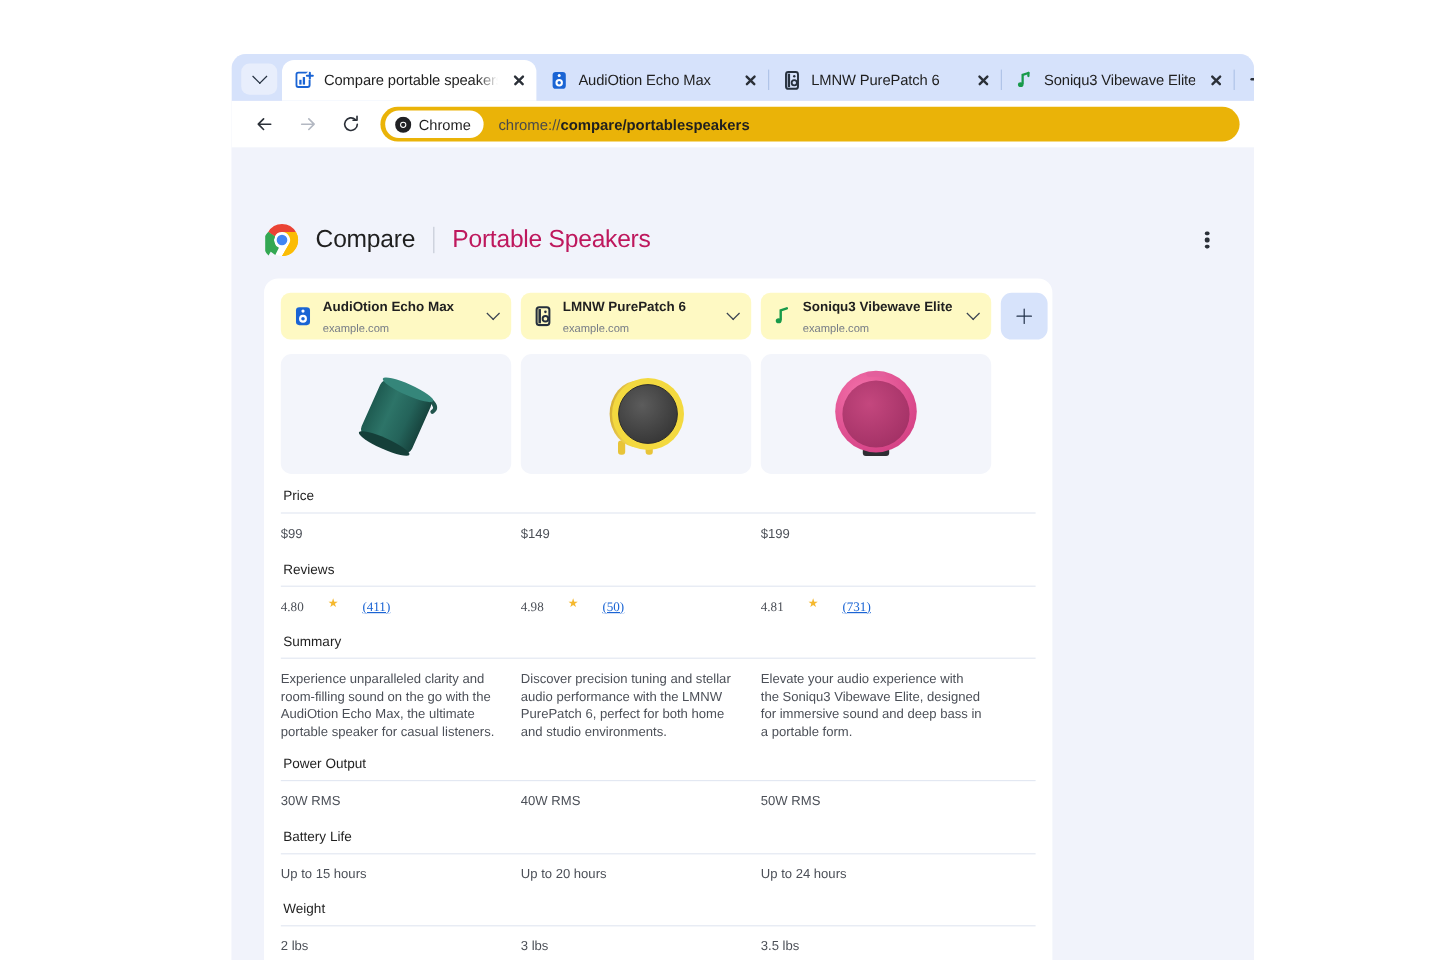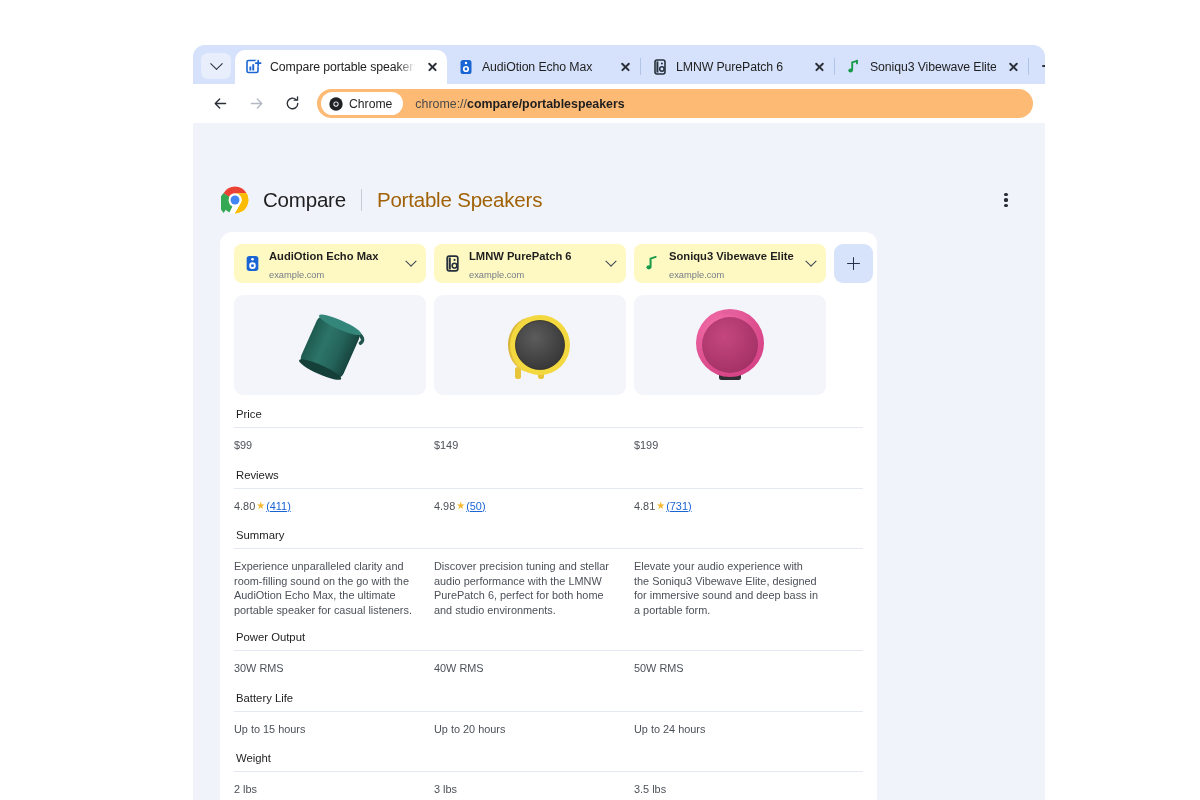--- a/index.html
+++ b/index.html
@@ -103,21 +103,21 @@
     background: #ffffff;
     display: flex; align-items: center;
     padding: 0 12px;
     gap: 6px;
   }
   .navbtn { width: 30px; height: 30px; display: flex; align-items: center; justify-content: center; flex:0 0 auto;}
   .omnibox {
     flex: 1 1 auto;
     height: 29px;
     margin-left: 4px;
-    background: #fdba74;
+    background: #eab308;
     border-radius: 15px;
     display: flex; align-items: center;
     padding: 0 4px 0 4px;
     gap: 0;
   }
   .chrome-chip {
     height: 23px;
     background: #ffffff;
     border-radius: 12px;
     display: flex; align-items: center; gap: 6px;
@@ -143,21 +143,21 @@
     display: flex; align-items: center;
     padding: 24px 26px 18px 28px;
     margin-top: 39px;
   }
   .chrome-logo { width: 28px; height: 28px; flex: 0 0 auto; }
   .ph-title {
     font-size: 20.5px; color: #1f1f1f; font-weight: 500;
     margin-left: 14px; letter-spacing: -0.2px;
   }
   .ph-divider { width: 1px; height: 22px; background: #c6cbd6; margin: 0 15px; }
-  .ph-sub { font-size: 20.5px; color: #a16207; font-weight: 500; letter-spacing: -0.2px; }
+  .ph-sub { font-size: 20.5px; color: #be185d; font-weight: 500; letter-spacing: -0.2px; }
   .ph-spacer { flex: 1 1 auto; }
   .kebab { width: 26px; height: 26px; display: flex; flex-direction: column;
            align-items: center; justify-content: center; gap: 2.6px; flex: 0 0 auto; }
   .kebab i { width: 3.2px; height: 3.2px; background: #2b3038; border-radius: 50%; display:block; }
 
   .card {
     margin: 0 27px 0 219px;
     margin-left: 27px;
     width: 657px;
     background: #ffffff;
@@ -218,21 +218,21 @@
   .attr-row { display: flex; padding: 10px 0 0 0; }
   .attr-cell {
     width: 200px; flex: 0 0 auto;
     font-size: 10.9px; color: #4c5058; line-height: 1.33;
     padding-right: 14px;
   }
   .attr-sec { padding-bottom: 16px; }
   .attr-sec.tall { padding-bottom: 14px; }
 
   
-  .rev { display: flex; align-items: center; gap: 1px; font-size: 10.9px; color: #4c5058; }
+  .rev { display: flex; gap: 20px; font-size: 10.9px; color: #4c5058; font-family: Liberation Serif, serif; }
   .star { color: #f5b82e; font-size: 10px; line-height: 1; }
   .rev-link { color: #1a64d4; text-decoration: underline; }
 </style>
 </head>
 <body>
 
 <div id="root">
 
   <div class="browser">
 

